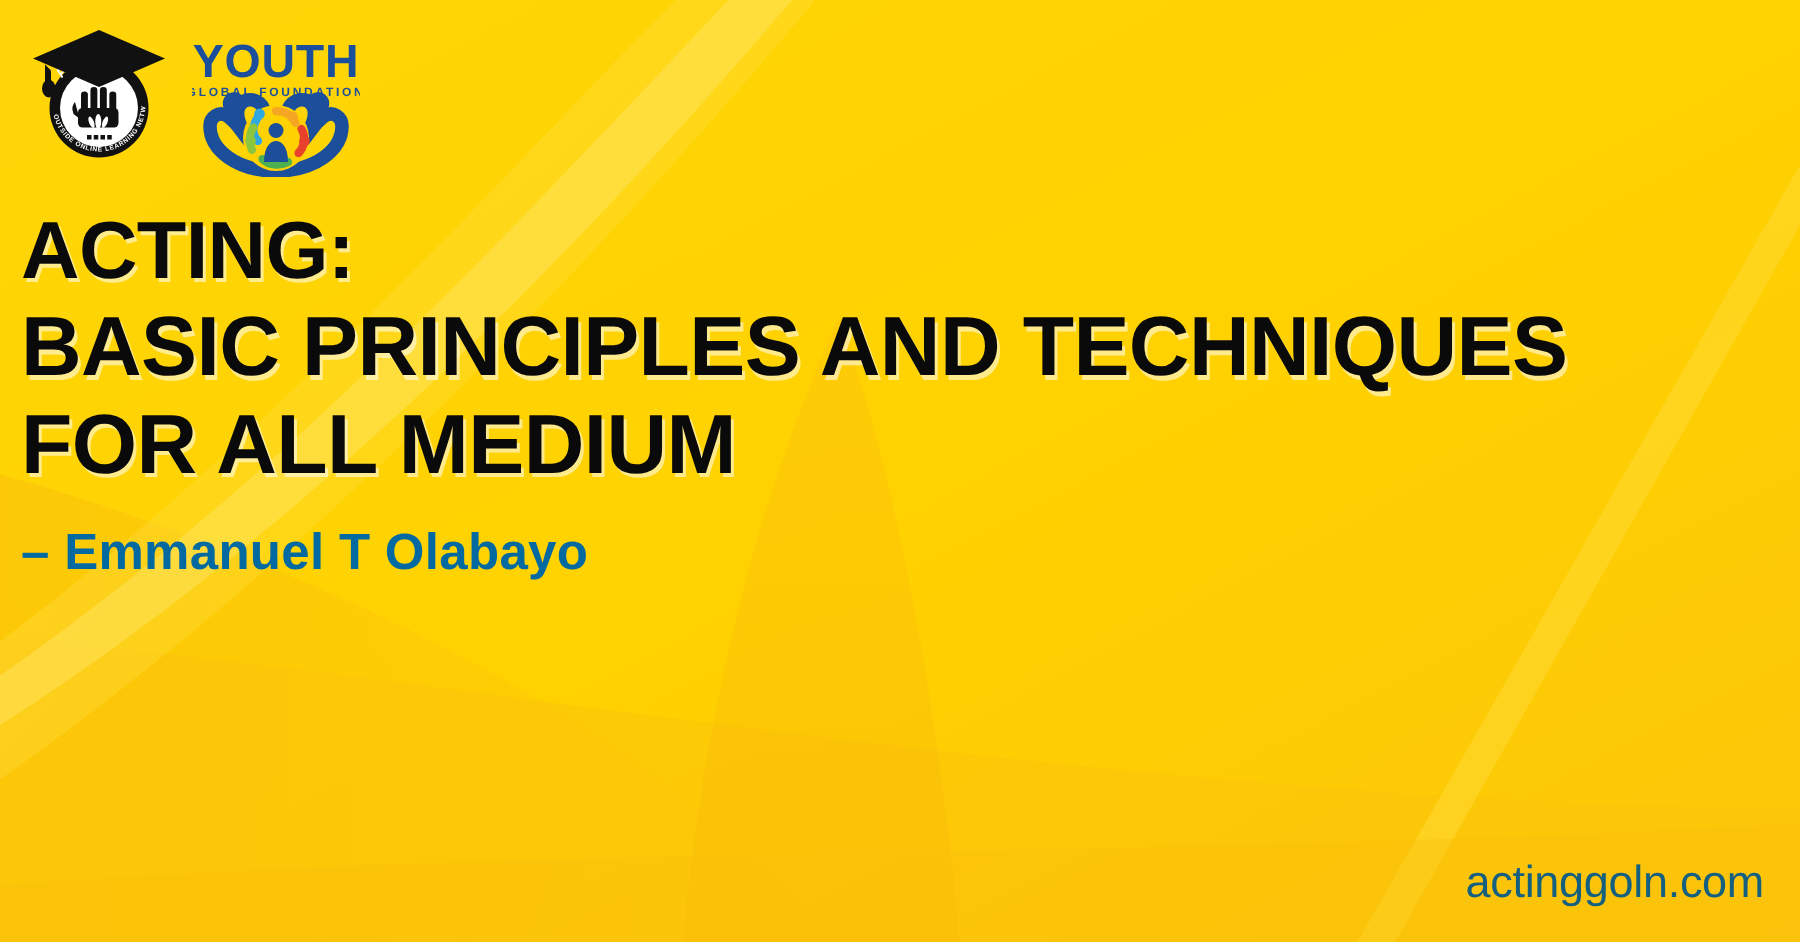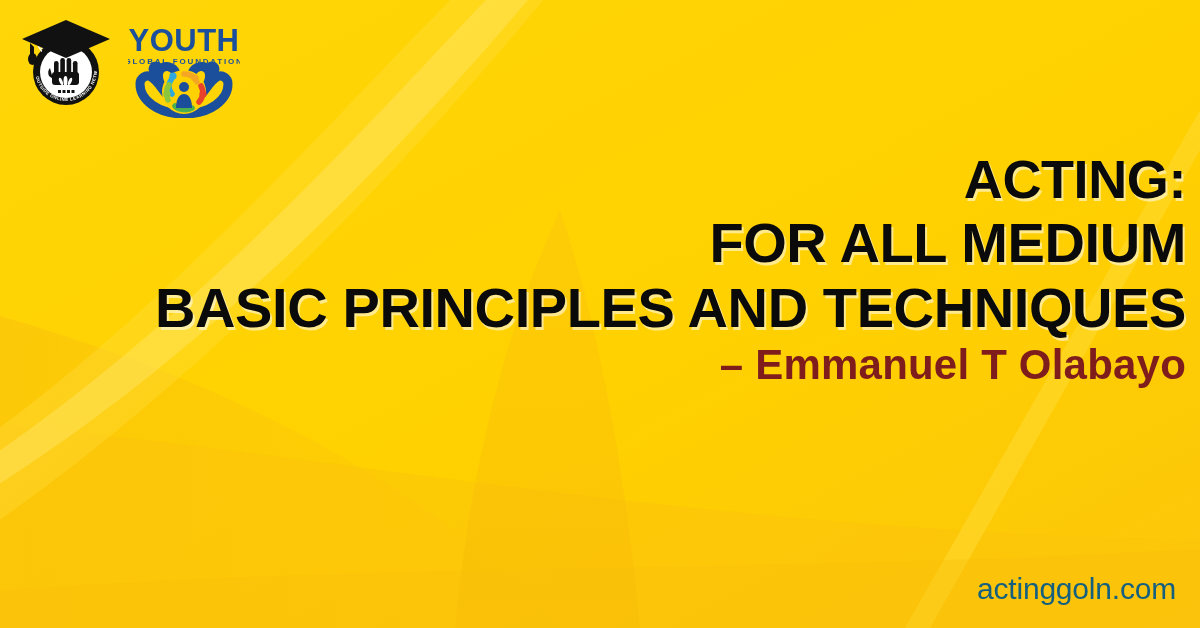--- a/index.html
+++ b/index.html
@@ -37,45 +37,46 @@
   .acting-logo { position:relative; width:96px; height:104px; }
   .acting-logo svg { display:block; }
 
   .youth-logo { position:relative; width:112px; height:104px; }
   .youth-logo svg { display:block; }
 
   
   .content {
     position:absolute;
     left:0; right:0;
-    top:148px;
+    top:136px;
     z-index:5;
-    text-align:right;
+    text-align:left;
     padding:0 14px;
   }
 
   .title {
     color:#0a0a0a;
     font-family:"Liberation Sans", sans-serif;
     font-weight:bold;
     font-size:56px;
     line-height:1.16;
     letter-spacing:-0.4px;
     text-shadow:2px 3px 0 rgba(255,255,255,0.55);
   }
   .title .line { display:block; white-space:nowrap; }
   .title .line-1 { font-size:54px; }
   .title .line-2 { font-size:56px; }
   .title .line-3 { font-size:56px; }
 
   .byline {
-    color:#7f1d1d;
+    margin-top:20px;
+    color:#0369a1;
     font-family:"Liberation Sans", sans-serif;
     font-weight:bold;
-    font-size:42px;
+    font-size:34px;
     letter-spacing:0.2px;
   }
 
   
   .site-url {
     position:absolute;
     right:24px;
     bottom:22px;
     z-index:6;
     color:#15607F;
@@ -213,21 +214,21 @@
           <circle cx="56" cy="73" r="5" fill="#1B4F9C"></circle>
           <path d="M 48 94 C 48 84 52 80 56 80 C 60 80 64 84 64 94 Z" fill="#1B4F9C"></path>
         </g>
       </svg>
     </div>
   </div>
 
   <div class="content">
     <div class="title">
       <span class="line line-1">ACTING:</span>
+      <span class="line line-2">BASIC PRINCIPLES AND TECHNIQUES</span>
       <span class="line line-3">FOR ALL MEDIUM</span>
-      <span class="line line-2">BASIC PRINCIPLES AND TECHNIQUES</span>
     </div>
     <div class="byline">– Emmanuel T Olabayo</div>
   </div>
 
   <div class="site-url">actinggoln.com</div>
 
 </div>
 
 </body></html>

